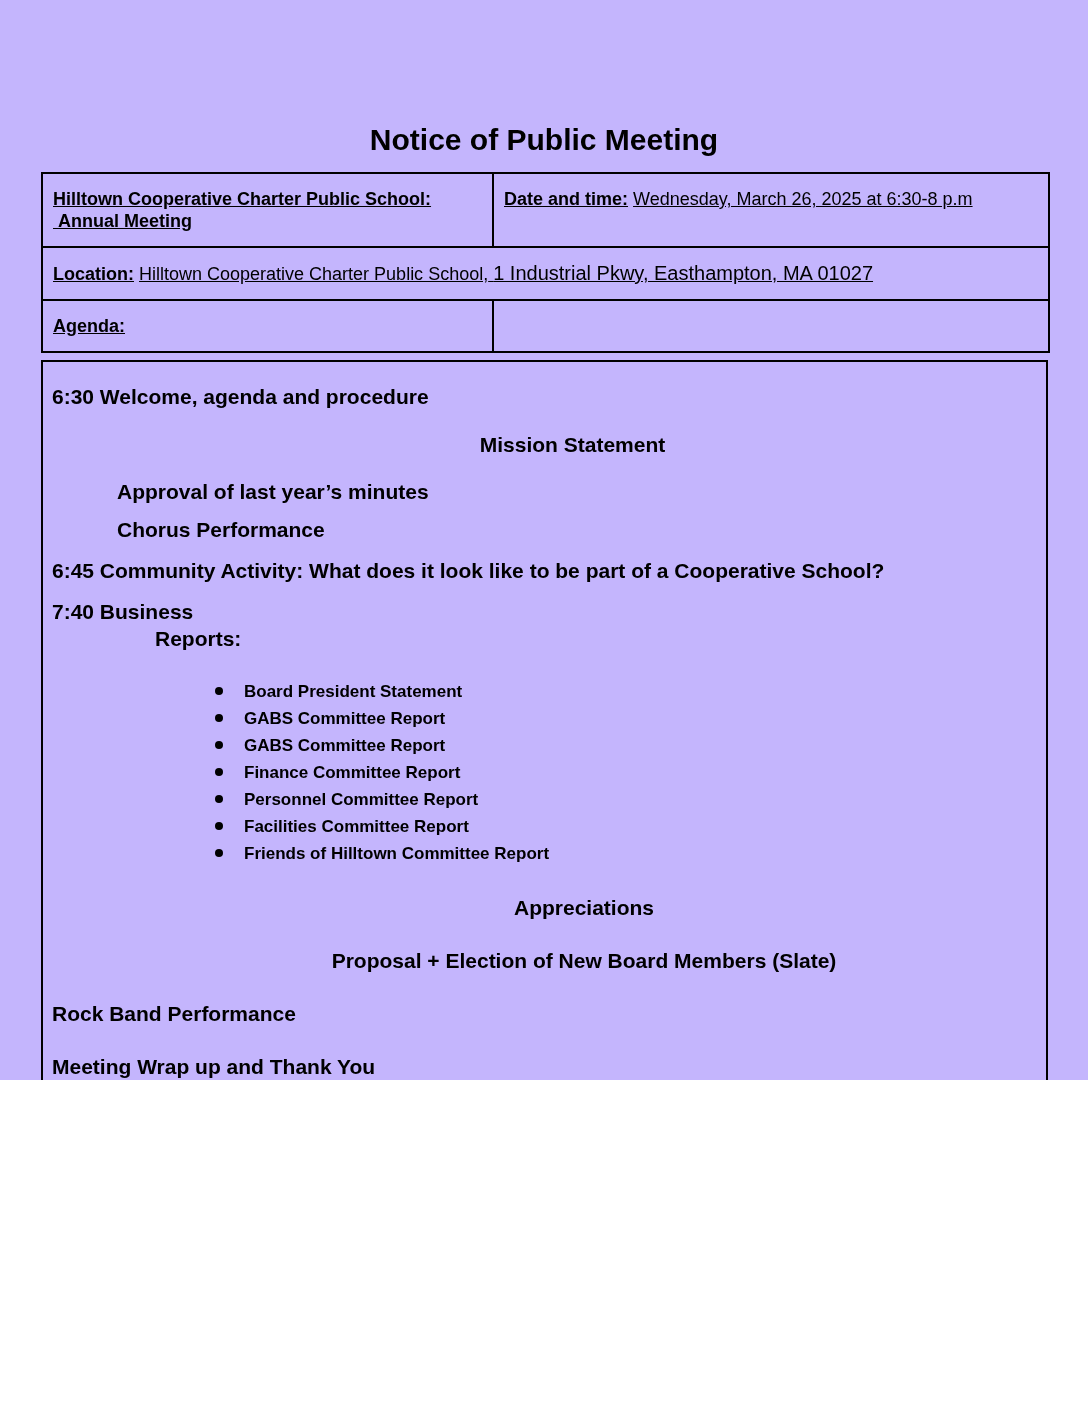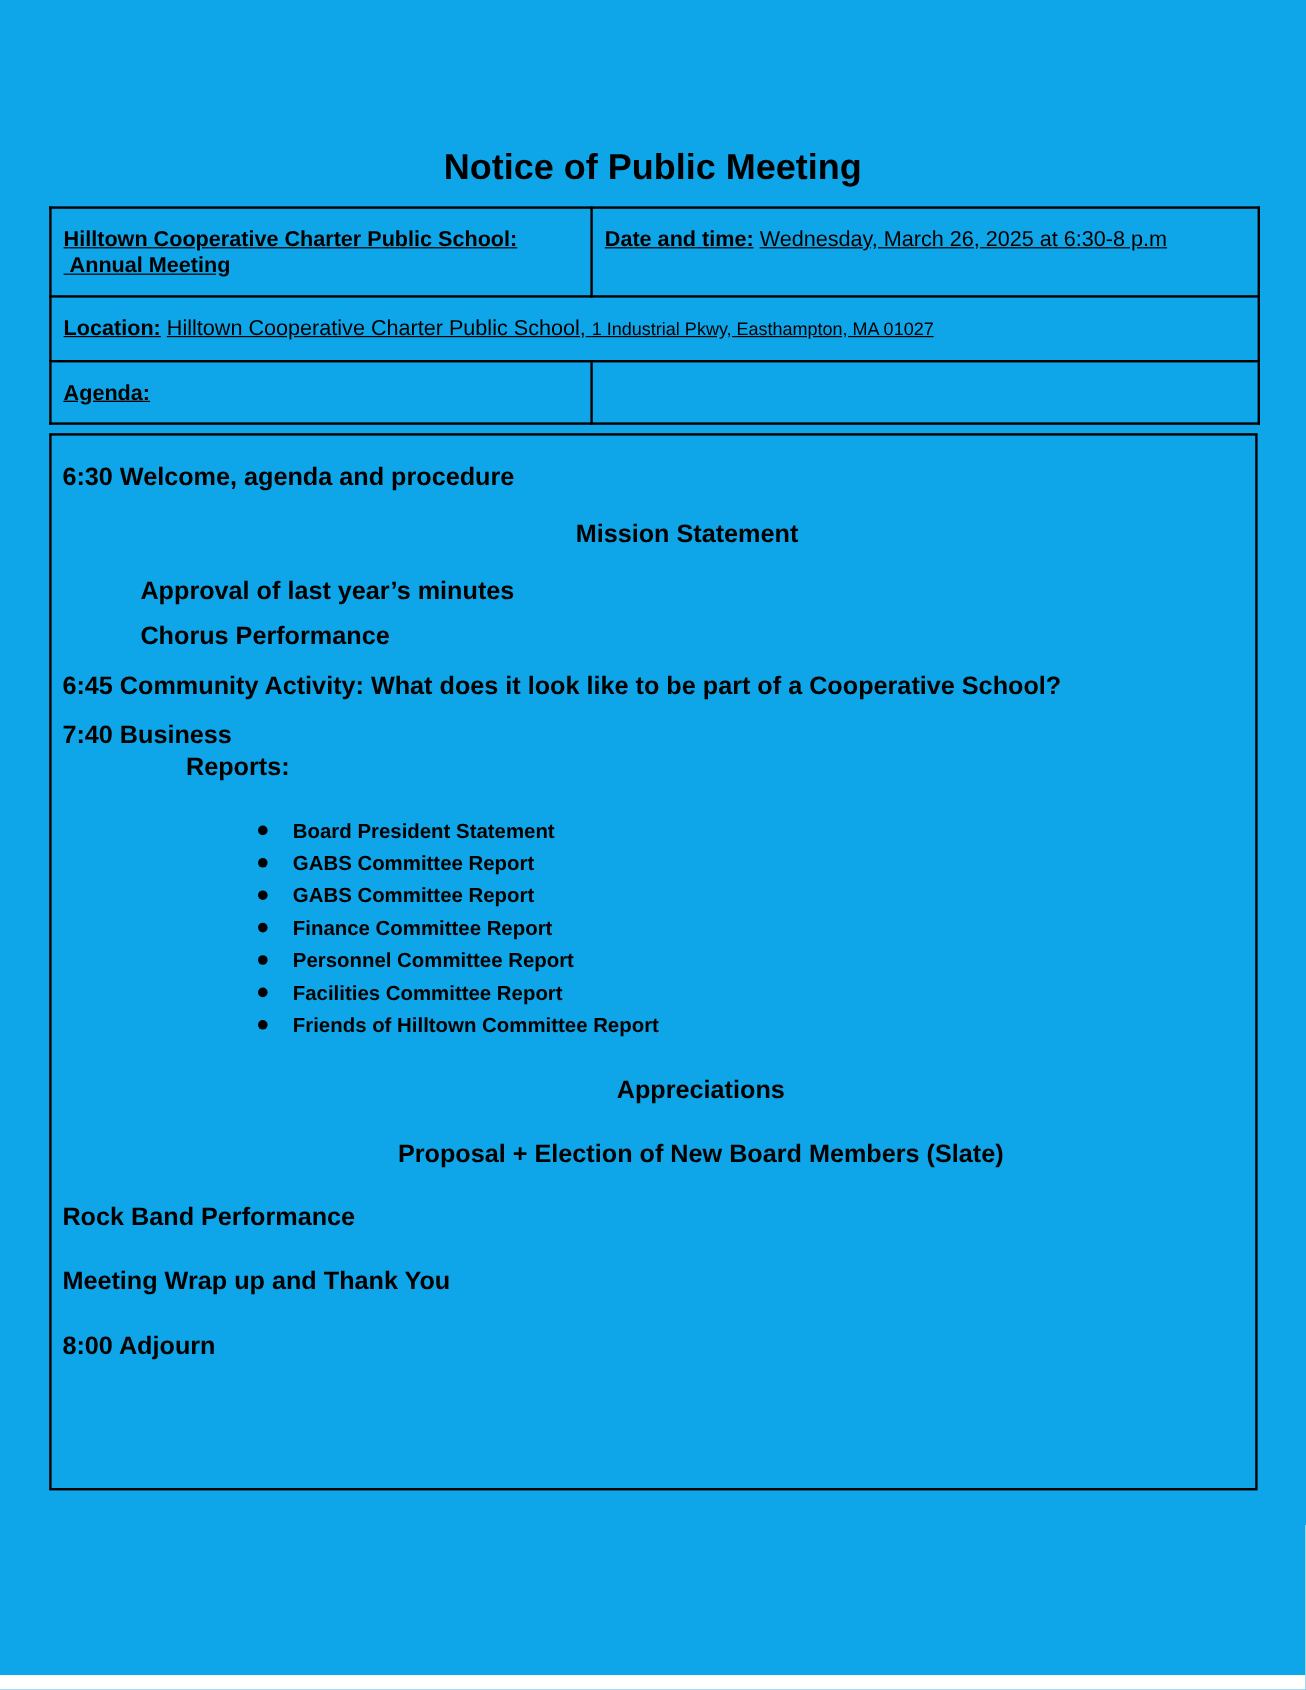--- a/index.html
+++ b/index.html
@@ -6,22 +6,22 @@
   html, body {
     margin: 0;
     padding: 0;
     background: #ffffff;
     color: #000000;
     font-family: "Liberation Sans", sans-serif;
   }
   .page {
     position: relative;
     width: 1088px;
-    height: 1396px;
-    background: #0ea5e9;
+    height: 1080px;
+    background: #c4b5fd;
     overflow: hidden;
   }
   .page-title {
     margin: 0;
     padding-top: 122px;
     text-align: center;
     font-size: 30px;
     line-height: 36px;
     font-weight: bold;
   }
@@ -42,21 +42,21 @@
     font-size: 18px;
     line-height: 22px;
     text-decoration: underline;
   }
   td.cell-left { width: 451px; }
   td.cell-right { width: 556px; }
   .b { font-weight: bold; }
   .pre { white-space: pre-wrap; }
   .u { text-decoration: underline; }
   .val { font-weight: normal; margin-left: 5px; }
-  .addr { font-weight: normal; font-size: 15px; }
+  .addr { font-weight: normal; font-size: 20px; }
   td.loc-cell { padding-top: 12px; padding-bottom: 12px; }
   td.agenda-cell { padding-top: 10px; padding-bottom: 10px; }
   .agenda-box {
     margin-top: 7px;
     width: 1007px;
     height: 881px;
     border: 2px solid #000000;
     padding: 0 18px 0 9px;
   }
   .line {

